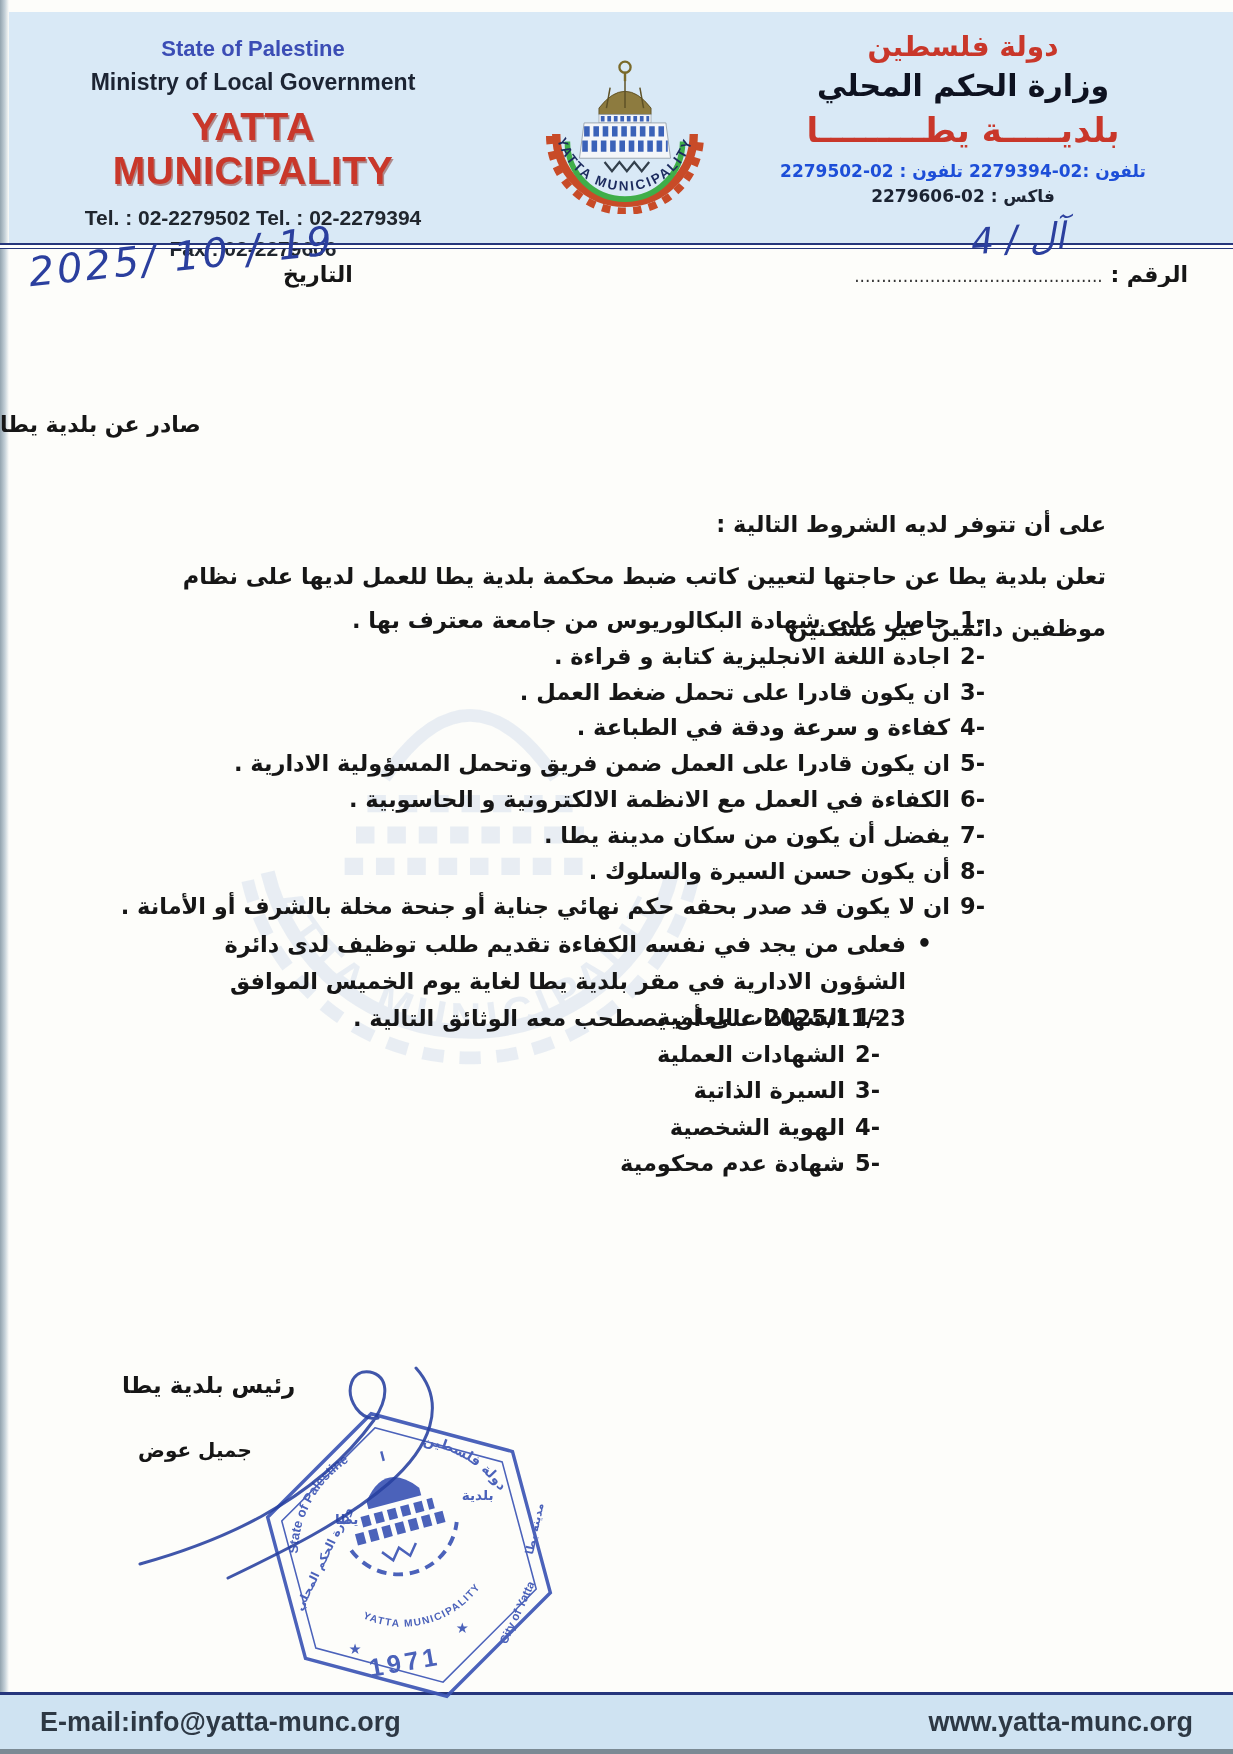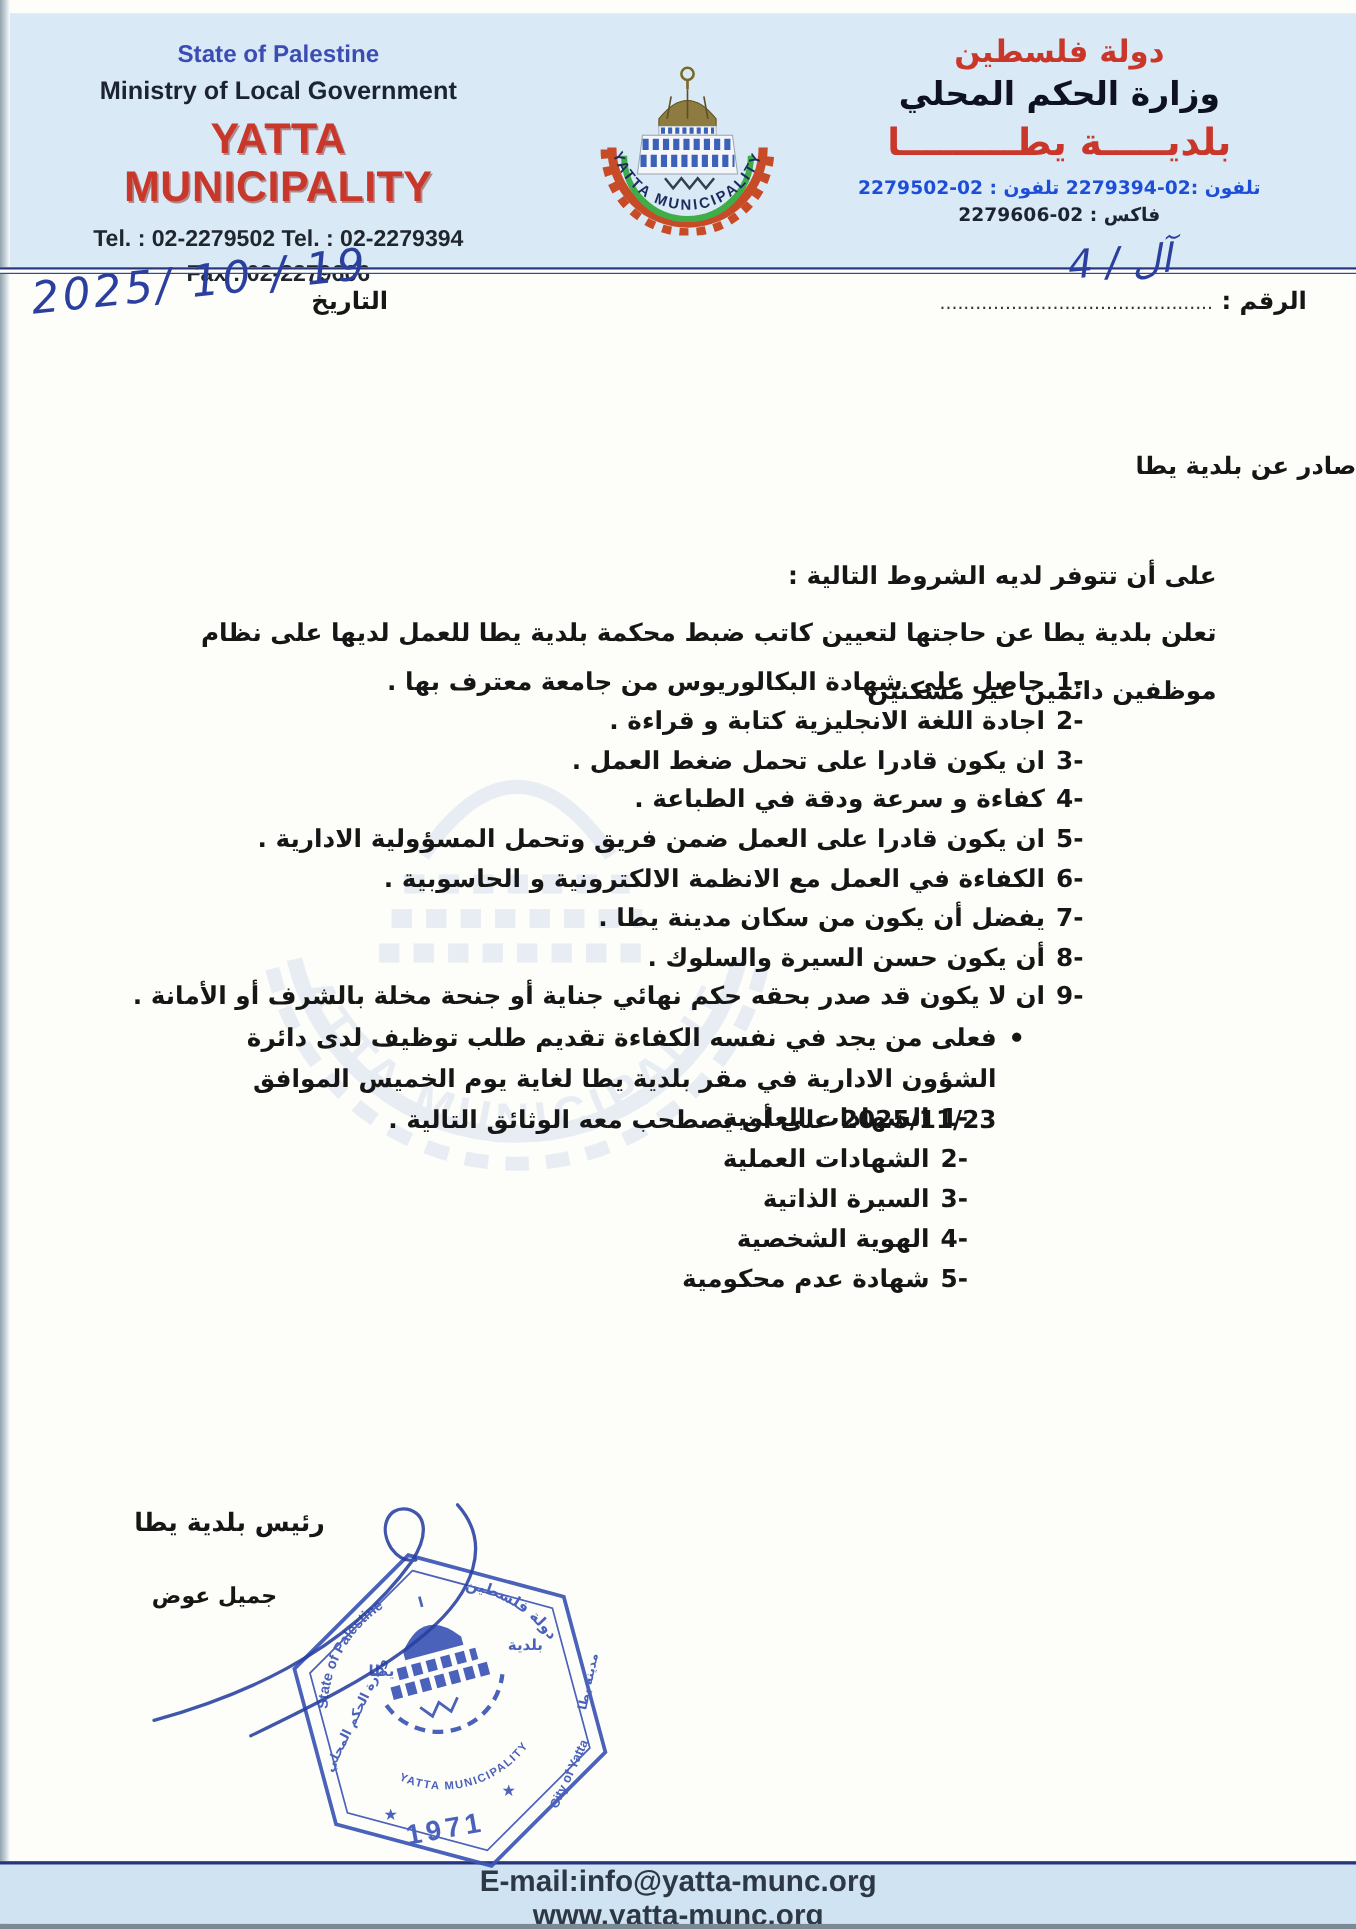--- a/index.html
+++ b/index.html
@@ -34,21 +34,21 @@
   .date-value{position:absolute;left:28px;top:236px;width:255px;color:#2b3f9e;font-size:40px;
               font-style:italic;letter-spacing:3px;transform:rotate(-6deg);white-space:nowrap;}
   .num-group{position:absolute;right:45px;top:262px;width:350px;direction:rtl;font-size:22px;
              font-weight:bold;white-space:nowrap;overflow:hidden;}
   .num-dots{font-weight:normal;font-size:17px;letter-spacing:1px;color:#333;}
   .num-value{position:absolute;right:168px;top:218px;color:#2b3f9e;font-size:36px;direction:rtl;
              font-style:italic;letter-spacing:2px;transform:rotate(-4deg);}
 
   
   .title{position:absolute;left:0;right:0;top:347px;text-align:center;font-size:26px;font-weight:bold;color:#101010;}
-  .issued{position:absolute;left:0;right:0;top:412px;text-align:right;font-size:22px;font-weight:bold;}
+  .issued{position:absolute;left:0;right:0;top:412px;text-align:left;font-size:22px;font-weight:bold;}
   .intro{position:absolute;right:127px;top:498px;width:948px;direction:rtl;text-align:right;
          font-size:22.5px;font-weight:bold;line-height:52px;}
   .cond-list{position:absolute;right:248px;top:603px;direction:rtl;font-size:22.5px;
              font-weight:bold;line-height:35.8px;z-index:2;}
   .doc-list{position:absolute;right:353px;top:999px;direction:rtl;font-size:22.5px;
             font-weight:bold;line-height:36.6px;z-index:2;}
   .num{direction:ltr;unicode-bidi:bidi-override;display:inline-block;margin-left:10px;}
   .row{white-space:nowrap;}
   .apply-dot{position:absolute;right:301px;top:930px;font-size:24px;font-weight:bold;}
   .apply{position:absolute;right:327px;top:926px;width:742px;direction:rtl;text-align:right;
@@ -60,21 +60,21 @@
   .sig-stroke{position:absolute;left:116px;top:1356px;width:340px;height:230px;z-index:4;}
   .stamp{position:absolute;left:253px;top:1396px;width:312px;height:318px;z-index:2;opacity:.92;}
 
   
   .watermark{position:absolute;left:185px;top:545px;width:570px;height:580px;opacity:.12;z-index:0;}
 
   
   .footer{position:absolute;left:0;right:0;bottom:5px;height:57px;background:#cfe3f2;
           border-top:3px solid #26367c;display:flex;align-items:center;justify-content:space-between;
           padding:0 40px;box-sizing:border-box;
-          font-family:"Liberation Sans","DejaVu Sans",sans-serif;font-size:27px;font-weight:bold;color:#2d3844;flex-direction:column;}
+          font-family:"Liberation Sans","DejaVu Sans",sans-serif;font-size:27px;font-weight:bold;color:#2d3844;}
 </style>
 </head>
 <body>
 
 <div class="page">
   <div class="edge-left"></div>
 
   <svg class="watermark" viewBox="0 0 400 400">
     <g stroke="#5b84c4" fill="none">
       <path d="M 140 160 Q 200 72 260 160" stroke-width="9"></path>

